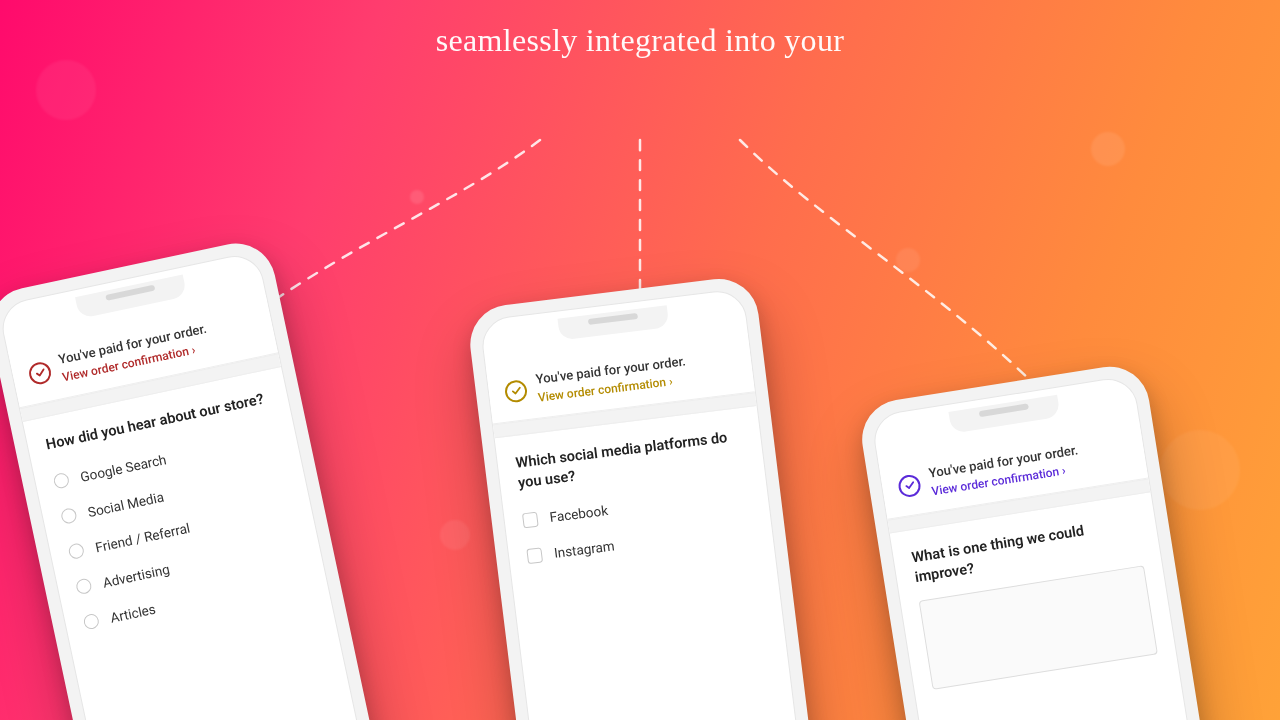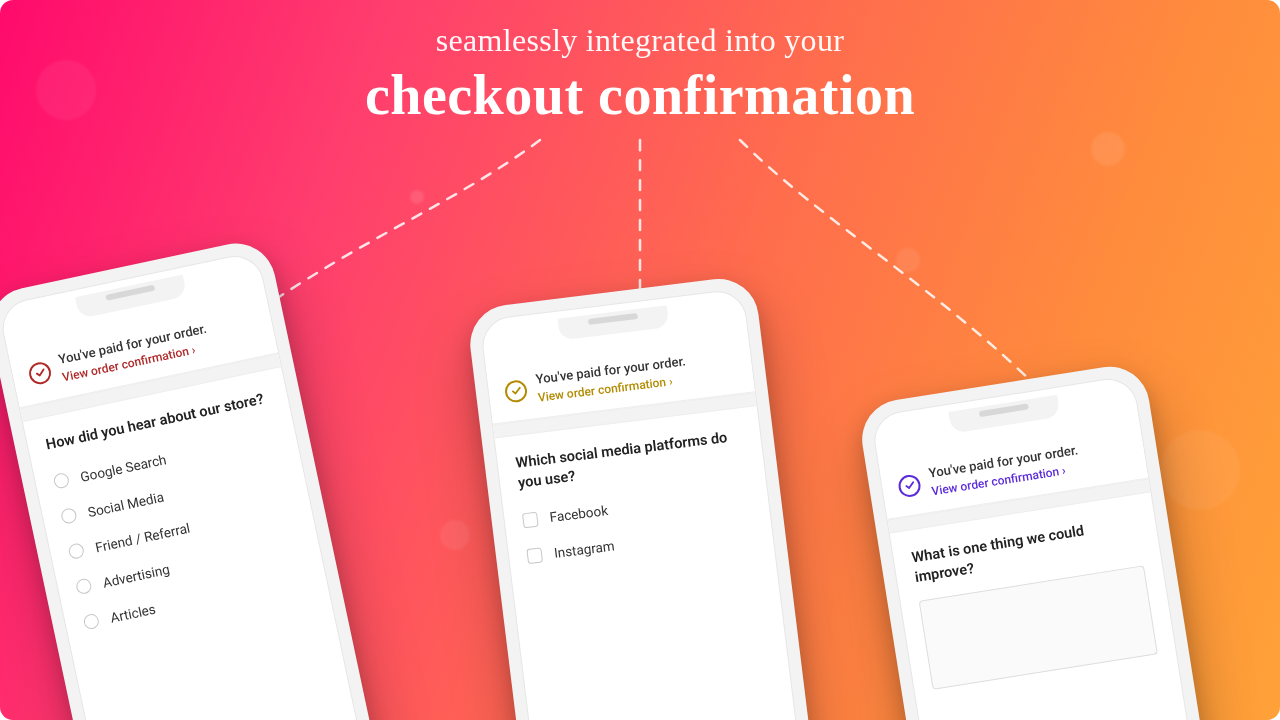--- a/index.html
+++ b/index.html
@@ -2,21 +2,20 @@
 <html><head>
 <meta charset="utf-8">
 <style>
   * { margin: 0; padding: 0; box-sizing: border-box; }
   html, body { width: 1280px; height: 720px; overflow: hidden; font-family: -apple-system, BlinkMacSystemFont, "Segoe UI", Roboto, sans-serif; }
   .stage {
     position: relative;
     width: 1280px;
     height: 720px;
     background: linear-gradient(110deg, #ff0a6c 0%, #ff3d6e 25%, #ff6d4d 55%, #ff8b3d 78%, #ffa238 100%);
-    border-radius: 13px;
   }
   .headline {
     position: absolute;
     top: 22px;
     left: 0; right: 0;
     text-align: center;
     color: #fff;
     font-family: Georgia, "Times New Roman", serif;
   }
   .headline .line1 { font-size: 32px; font-weight: 500; letter-spacing: .3px; opacity: .97; }
@@ -122,21 +121,20 @@
 
   <div class="bokeh b1"></div>
   <div class="bokeh b2"></div>
   <div class="bokeh b3"></div>
   <div class="bokeh b4"></div>
   <div class="bokeh b5"></div>
   <div class="bokeh b6"></div>
 
   <div class="headline">
     <div class="line1">seamlessly integrated into your</div>
-    <div class="line2">checkout confirmation</div>
   </div>
 
   <svg class="connectors" viewBox="0 0 1280 400">
     <path d="M 540 20 C 460 80, 360 120, 260 190"></path>
     <path d="M 640 20 C 640 90, 640 140, 640 200"></path>
     <path d="M 740 20 C 820 100, 940 170, 1040 270"></path>
   </svg>
 
   <div class="phone p1">
     <div class="notch-inner"></div>

